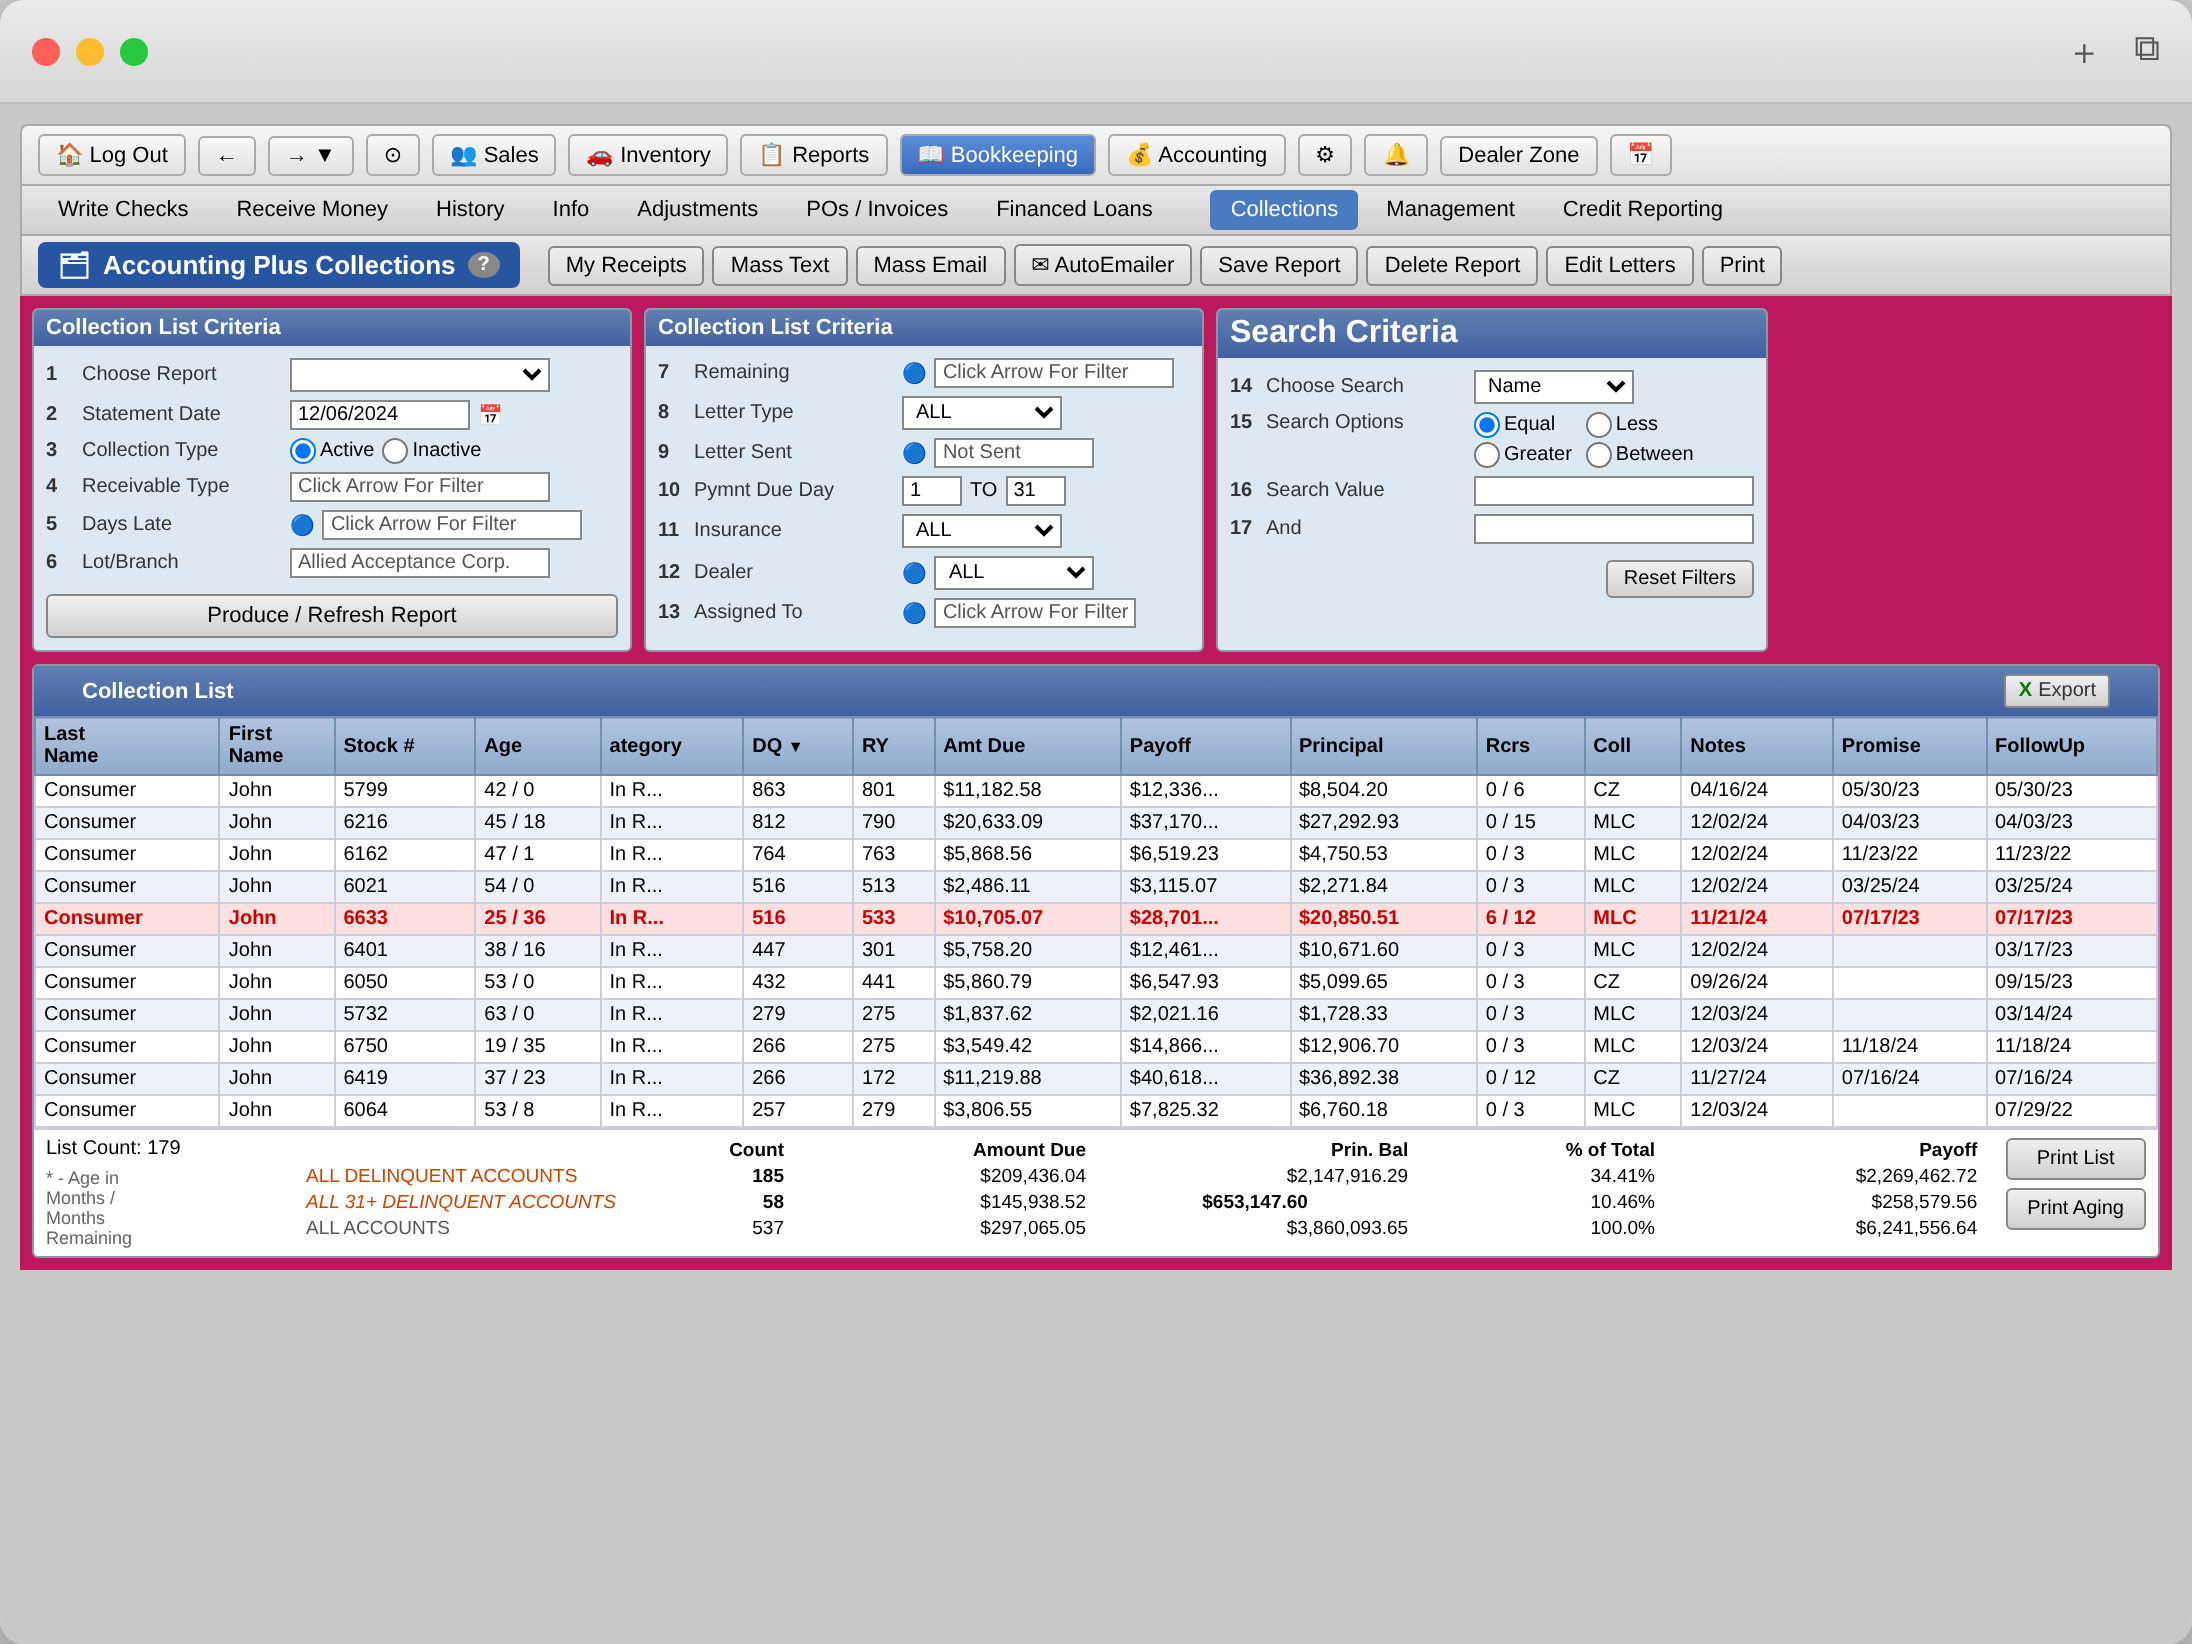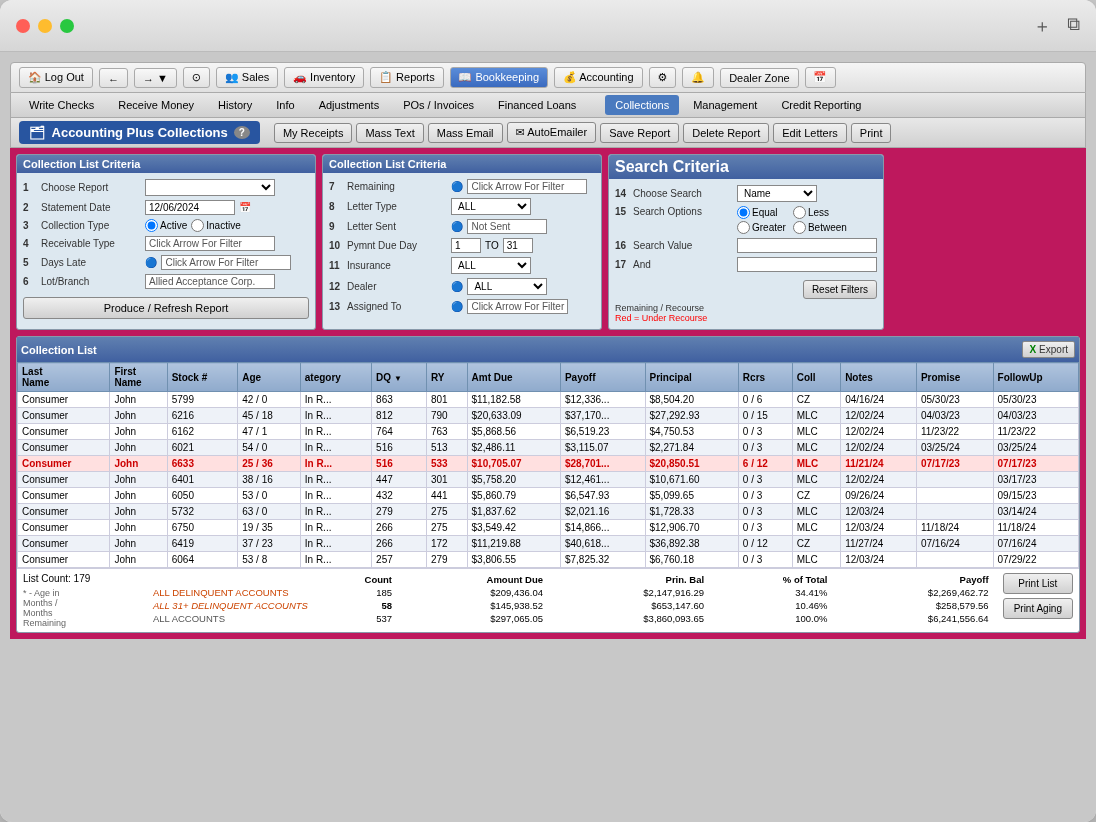--- a/index.html
+++ b/index.html
@@ -232,21 +232,21 @@
     .collection-list-wrapper {
       background: white;
       border: 1px solid #8899aa;
       border-radius: 3px;
     }
     .collection-list-header {
       background: linear-gradient(to bottom, #6080b0, #4060a0);
       color: white;
       font-size: 11px;
       font-weight: bold;
-      padding: 4px 4px;
+      padding: 4px 24px;
       display: flex;
       justify-content: space-between;
       align-items: center;
     }
     .export-btn {
       background: linear-gradient(to bottom, #f0f0f0, #d0d0d0);
       color: #333;
       border: 1px solid #888;
       border-radius: 2px;
       padding: 2px 6px;
@@ -501,24 +501,20 @@
             <span class="row-label">Search Value</span>
             <input type="text" style="min-width: 100px;">
           </div>
           <div class="criteria-row-item">
             <span class="row-num">17</span>
             <span class="row-label">And</span>
             <input type="text" style="min-width: 100px;">
           </div>
           <div style="display:flex;justify-content:flex-end">
             <button class="reset-btn">Reset Filters</button>
-          </div>
-          <div class="recourse-note">
-            <div>Remaining / Recourse</div>
-            <div class="red" style="color:red">Red = Under Recourse</div>
           </div>
         </div>
       </div>
 
       <div class="collection-list-wrapper">
         <div class="collection-list-header">
           <span>Collection List</span>
           <button class="export-btn">
             <span style="color:green;font-weight:bold">X</span>
             Export
@@ -750,31 +746,31 @@
                   <td style="text-align:right;font-weight:bold;padding:1px 4px">Count</td>
                   <td style="text-align:right;font-weight:bold;padding:1px 4px">Amount Due</td>
                   <td style="text-align:right;font-weight:bold;padding:1px 4px">Prin. Bal</td>
                   <td style="text-align:right;font-weight:bold;padding:1px 4px">% of Total</td>
                   <td style="text-align:right;font-weight:bold;padding:1px 4px">Payoff</td>
                 </tr>
               </thead>
               <tbody id="totals-body">
                   <tr>
                     <td style="font-weight: normal; color: rgb(204, 68, 0);">ALL DELINQUENT ACCOUNTS</td>
-                    <td style="text-align: right; padding: 1px 4px; font-weight: normal; margin-top: 21px;">185</td>
+                    <td style="text-align: right; padding: 1px 4px; font-weight: bold; margin-top: 21px;">185</td>
                     <td style="text-align: right; padding: 1px 4px; font-weight: normal;">$209,436.04</td>
                     <td style="text-align: right; padding: 1px 4px; font-weight: normal;">$2,147,916.29</td>
                     <td style="text-align: right; padding: 1px 4px; font-weight: normal;">34.41%</td>
                     <td style="text-align: right; padding: 1px 4px; font-weight: normal;">$2,269,462.72</td>
                   </tr>
                   <tr>
                     <td style="font-weight: normal; color: rgb(204, 68, 0); font-style: italic;">ALL 31+ DELINQUENT ACCOUNTS</td>
                     <td style="text-align: right; padding: 1px 4px; font-weight: bold;">58</td>
                     <td style="text-align: right; padding: 1px 4px; font-weight: normal;">$145,938.52</td>
-                    <td style="text-align: right; padding: 1px 4px; font-weight: normal;">$653,147.60</td>
+                    <td style="text-align: center; padding: 1px 4px; font-weight: bold;">$653,147.60</td>
                     <td style="text-align: right; padding: 1px 4px; font-weight: normal;">10.46%</td>
                     <td style="text-align: right; padding: 1px 4px; font-weight: normal;">$258,579.56</td>
                   </tr>
                   <tr>
                     <td style="font-weight: normal; color: rgb(85, 85, 85);">ALL ACCOUNTS</td>
                     <td style="text-align: right; padding: 1px 4px; font-weight: normal;">537</td>
                     <td style="text-align: right; padding: 1px 4px; font-weight: normal;">$297,065.05</td>
                     <td style="text-align: right; padding: 1px 4px; font-weight: normal;">$3,860,093.65</td>
                     <td style="text-align: right; padding: 1px 4px; font-weight: normal;">100.0%</td>
                     <td style="text-align: right; padding: 1px 4px; font-weight: normal;">$6,241,556.64</td>

